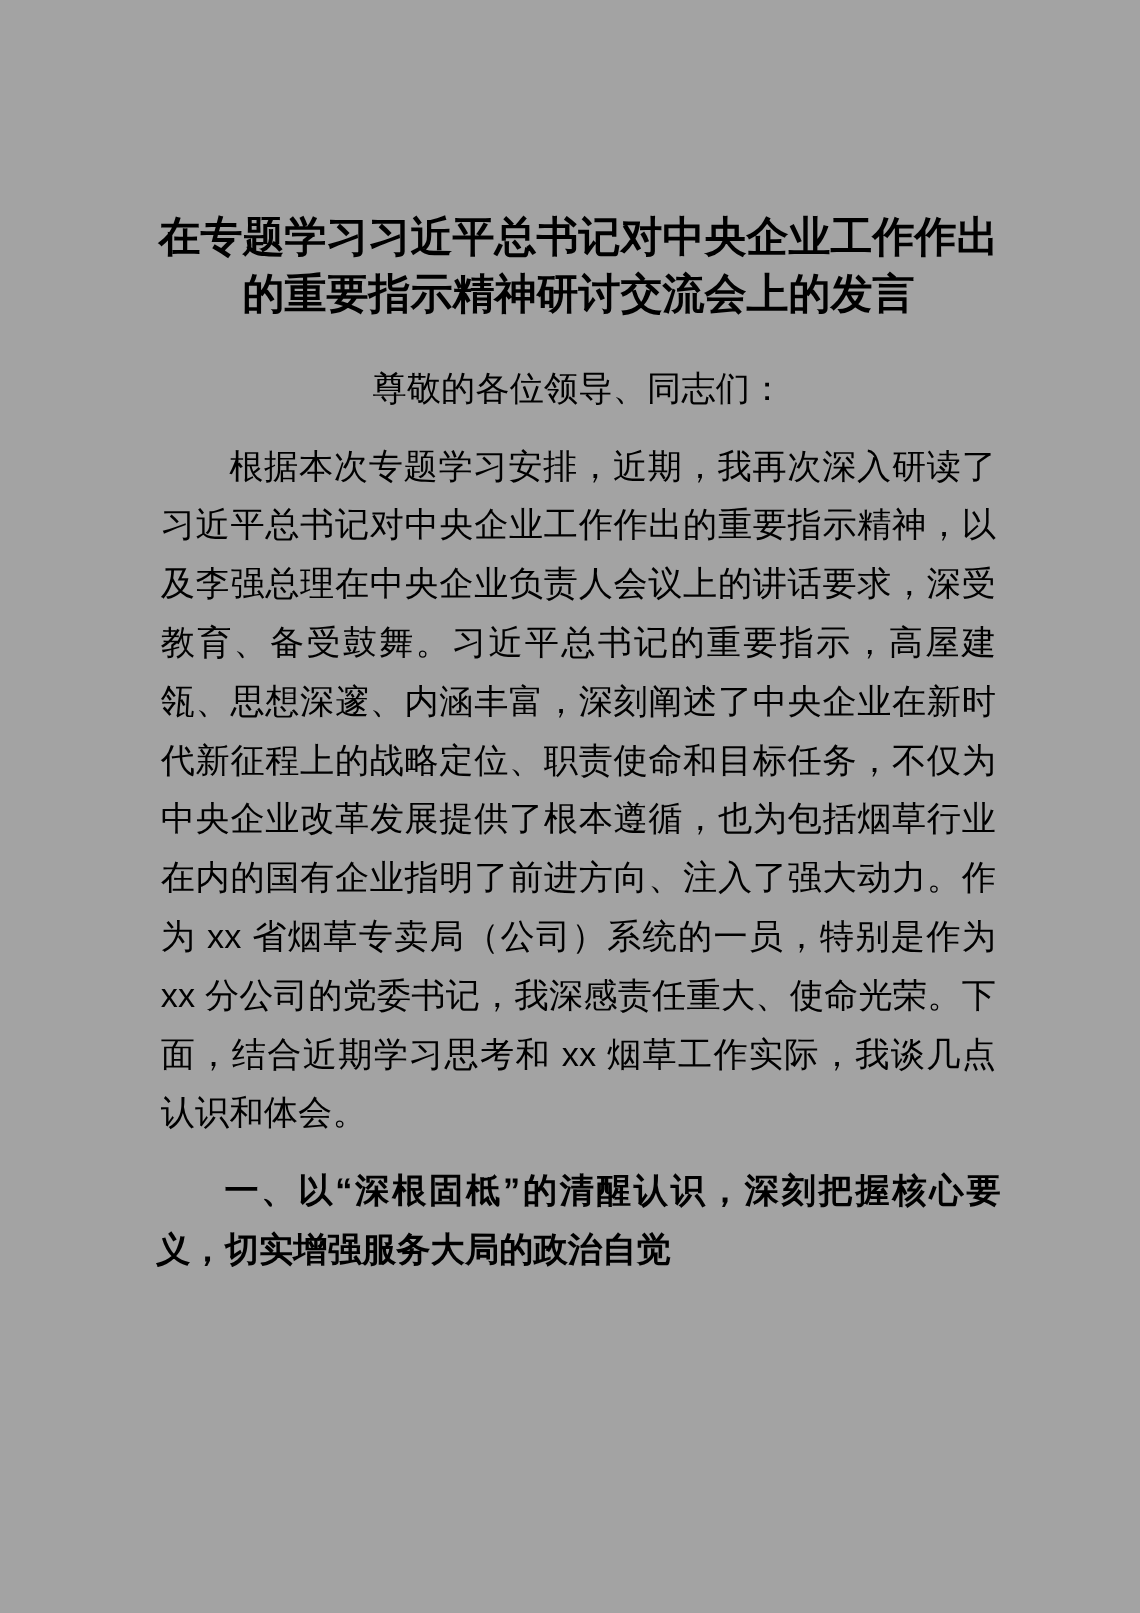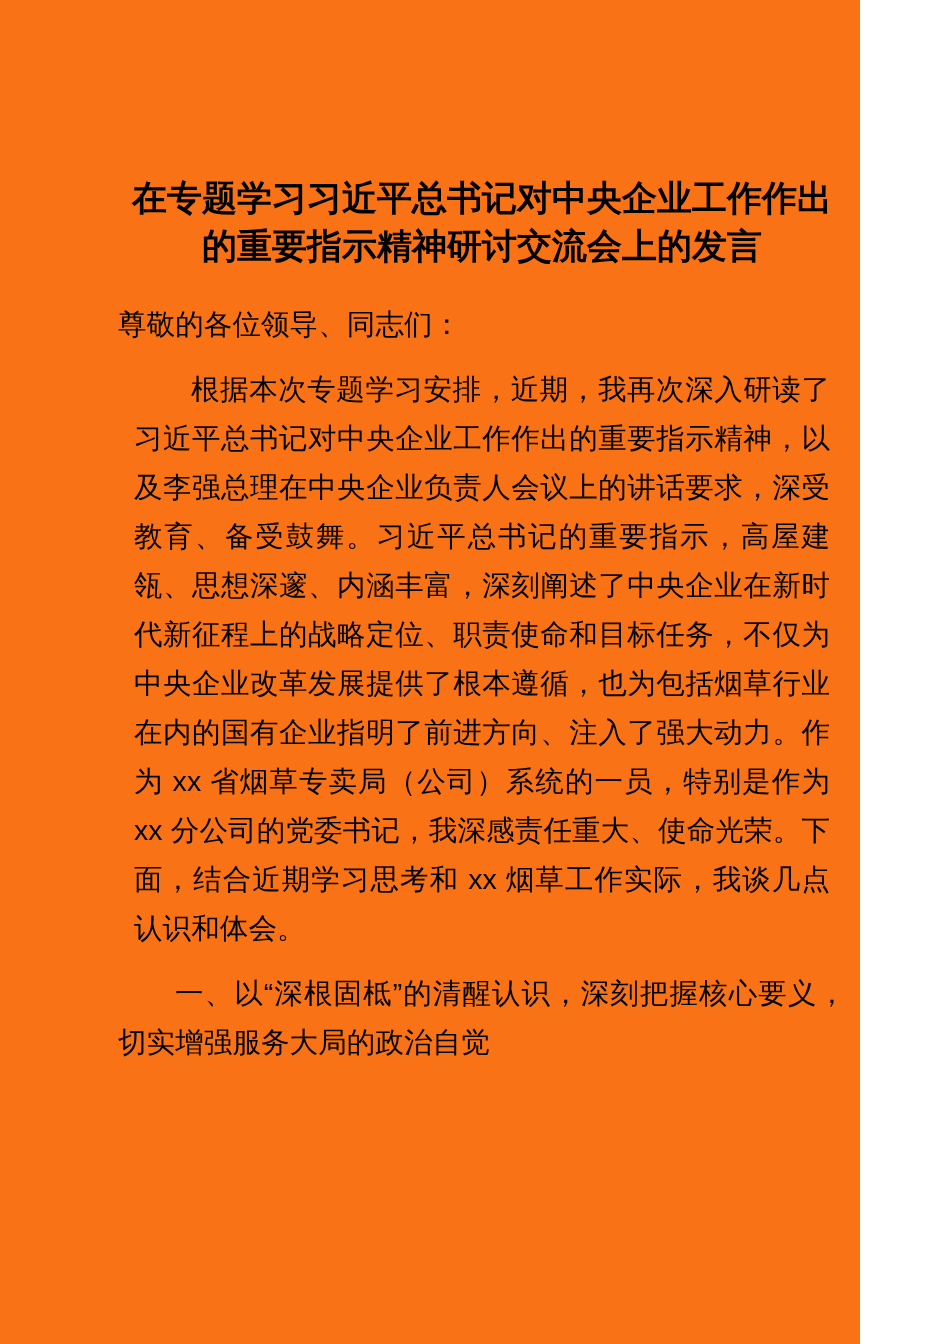--- a/index.html
+++ b/index.html
@@ -10,23 +10,23 @@
   body {
     width: 950px;
     height: 1344px;
     overflow: hidden;
     font-family: "Liberation Sans", "DejaVu Sans", sans-serif;
     color: #000000;
   }
 
   .page {
     position: relative;
-    width: 860px;
+    width: 950px;
     height: 1344px;
-    background: #f97316;
+    background: #a3a3a3;
     box-sizing: border-box;
   }
 
   .content {
     position: absolute;
     left: 118px;
     top: 174px;
     width: 728px;
   }
 
@@ -37,42 +37,43 @@
     text-align: center;
     letter-spacing: 0px;
     margin: 0 0 30px 0;
     color: #000000;
   }
 
   .salutation {
     font-size: 28.5px;
     line-height: 49px;
     margin: 0;
-    text-align: left;
+    text-align: center;
     letter-spacing: 0.1px;
   }
 
   .body-para {
     font-size: 28.5px;
     line-height: 49px;
     margin: 16px;
     text-align: justify;
     text-justify: inter-ideograph;
     text-indent: 2em;
     letter-spacing: 0.1px;
   }
 
   .section-heading {
     font-size: 28.5px;
     line-height: 49px;
-    margin: 0;
+    margin: 12px;
     text-align: justify;
     text-justify: inter-ideograph;
     text-indent: 2em;
     letter-spacing: 0.1px;
+    font-weight: bold;
   }
 </style>
 </head>
 <body>
 
 <div class="page">
   <div class="content">
 
     <h1 class="doc-title">在专题学习习近平总书记对中央企业工作作出的重要指示精神研讨交流会上的发言</h1>
 

